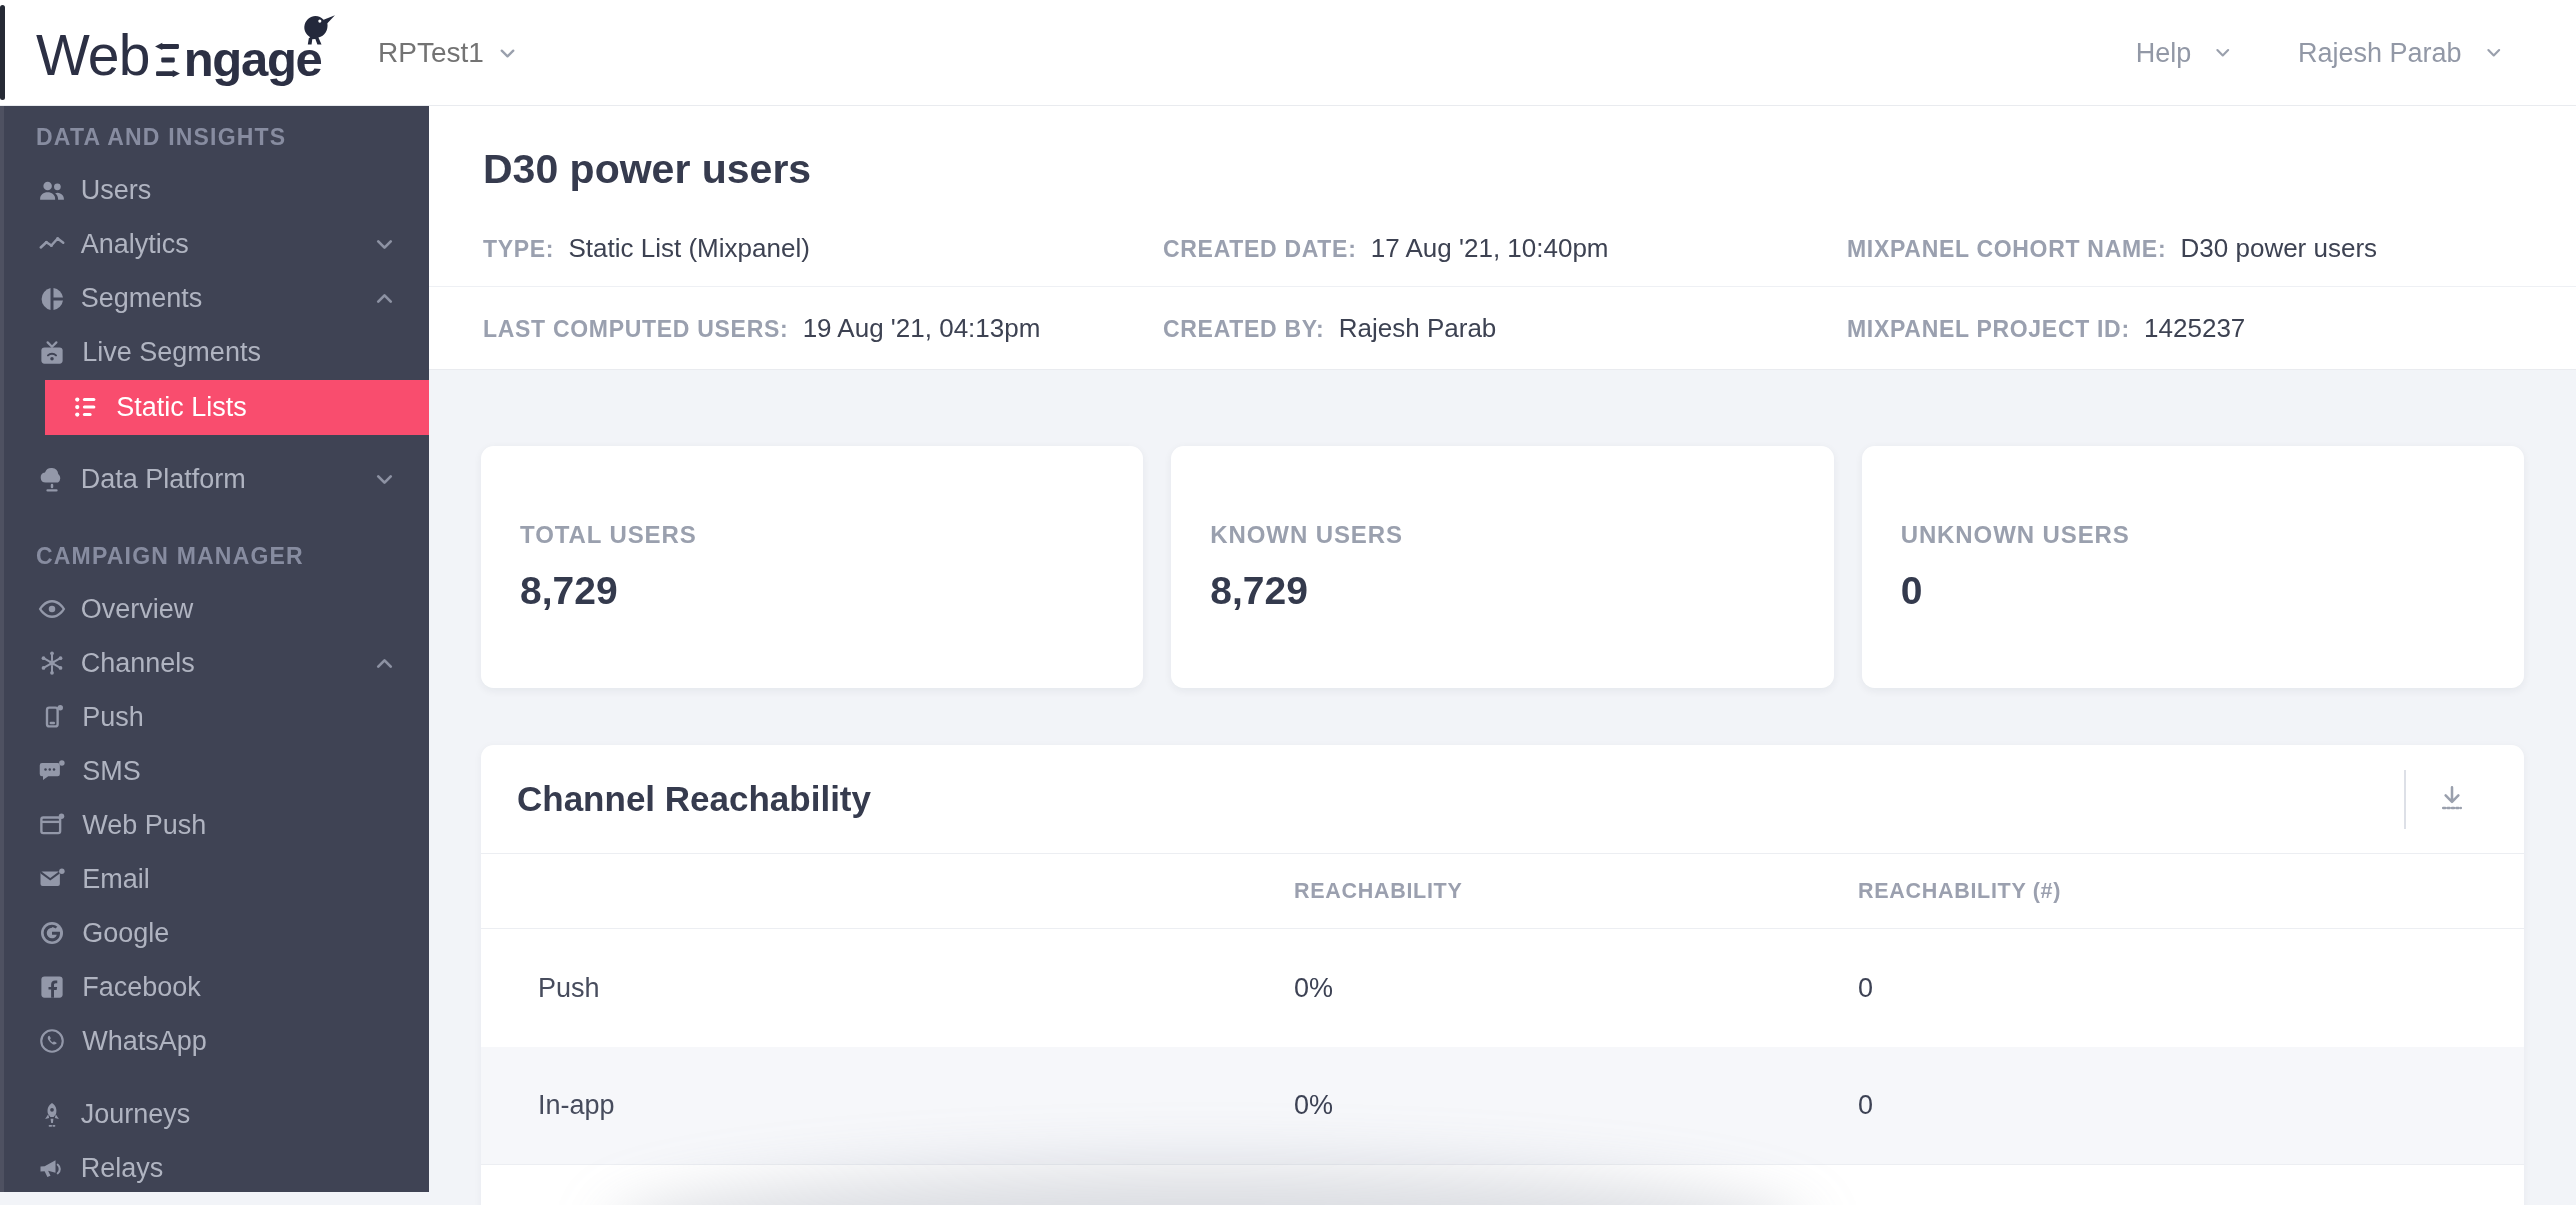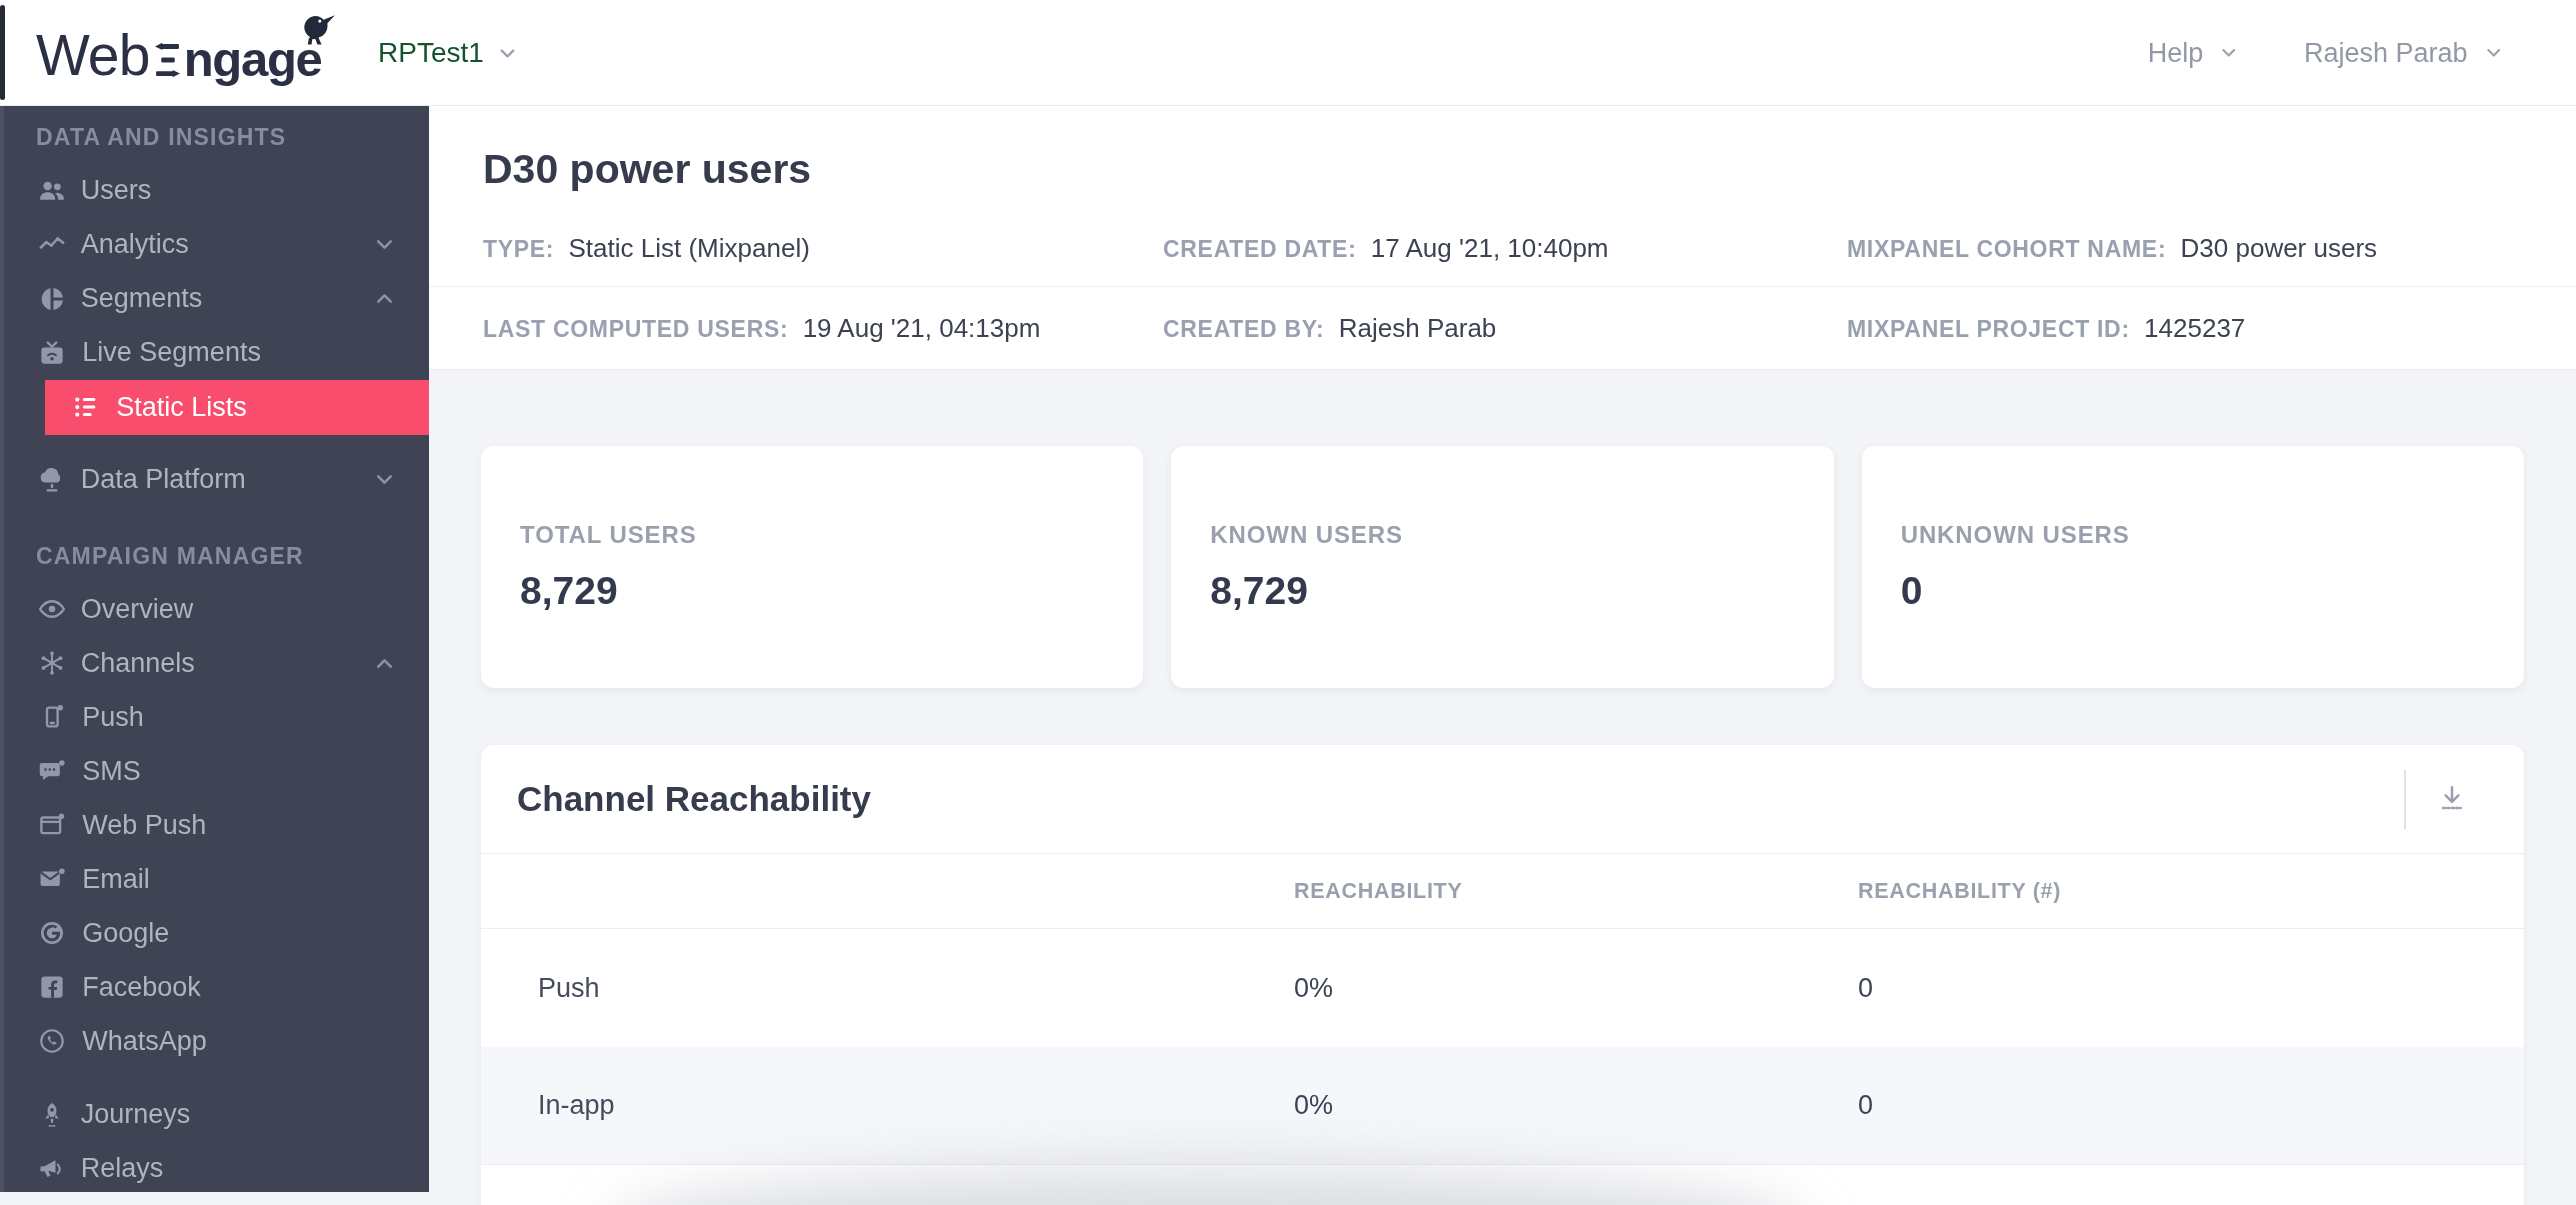--- a/index.html
+++ b/index.html
@@ -13,24 +13,24 @@
   .topbar { position:absolute; top:0; left:0; width:2576px; height:106px;
     background:#ffffff; border-bottom:1.8px solid #e9ebef; z-index:6; }
   .left-thumb { position:absolute; left:0; top:5.4px; width:5.4px; height:95px;
     background:#262a35; border-radius:2.7px; z-index:9; }
   .logo { position:absolute; left:36px; top:27px; display:flex; align-items:flex-end; color:#2c3044; }
   .logo-web { font-size:57px; font-weight:400; letter-spacing:-0.9px; line-height:1; }
   .logo-e { margin:0 2.7px 2.7px 4.5px; }
   .logo-ngage { font-size:49px; font-weight:700; letter-spacing:-1.3px; line-height:1; position:relative; }
   .logo-bird { position:absolute; right:-27px; top:-39px; }
   .project-sel { position:absolute; left:378px; top:0; height:106px; display:flex;
-    align-items:center; gap:12.5px; font-size:28px; font-weight:500; color:#14532d; cursor:pointer; }
+    align-items:center; gap:12.5px; font-size:28px; font-weight:500; color:#737373; cursor:pointer; }
   .top-right { position:absolute; right:72px; top:0; height:106px; display:flex;
     align-items:center; gap:64px; }
-  .top-menu { display:flex; align-items:center; gap:15px; font-size:27px; color:#9298a6; cursor:pointer; }
+  .top-menu { display:flex; align-items:center; gap:21px; font-size:27px; color:#9298a6; cursor:pointer; }
   .chev-sm { color:#9aa0ad; display:flex; }
 
   
   .sidebar { position:absolute; left:0; top:92px; width:429px; height:1100px;
     background:#3f4354; overflow:hidden; }
   .side-track { position:absolute; left:0; top:0; width:3.6px; height:100%; background:rgba(255,255,255,0.08); }
   .side-section-label { padding:32px 0 12.5px 36px; font-size:23px; font-weight:700;
     color:#878ca0; letter-spacing:1.2px; }
   .side-section-label.second { padding-top:36px; }
   .item { height:54px; display:flex; align-items:center; padding-left:34px;

